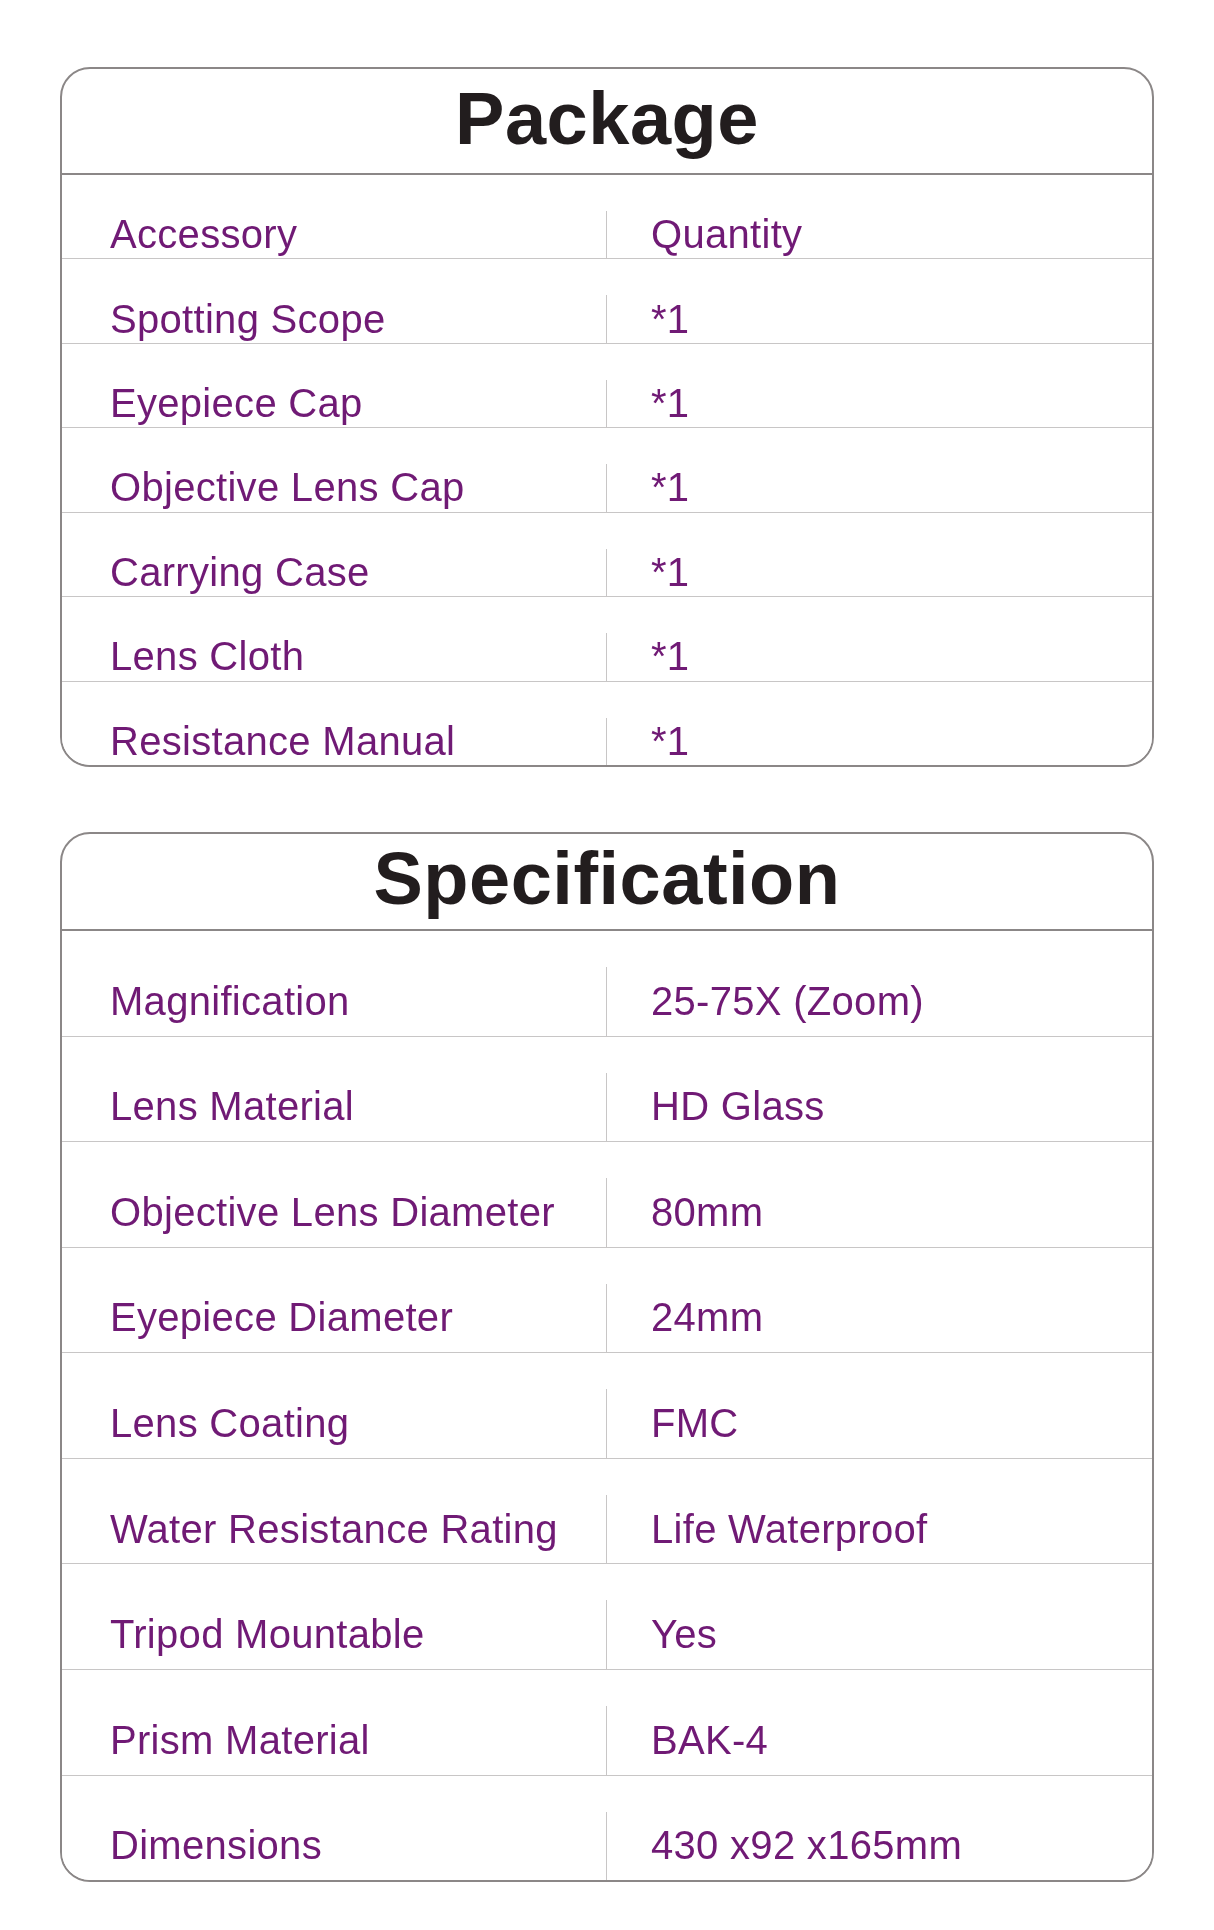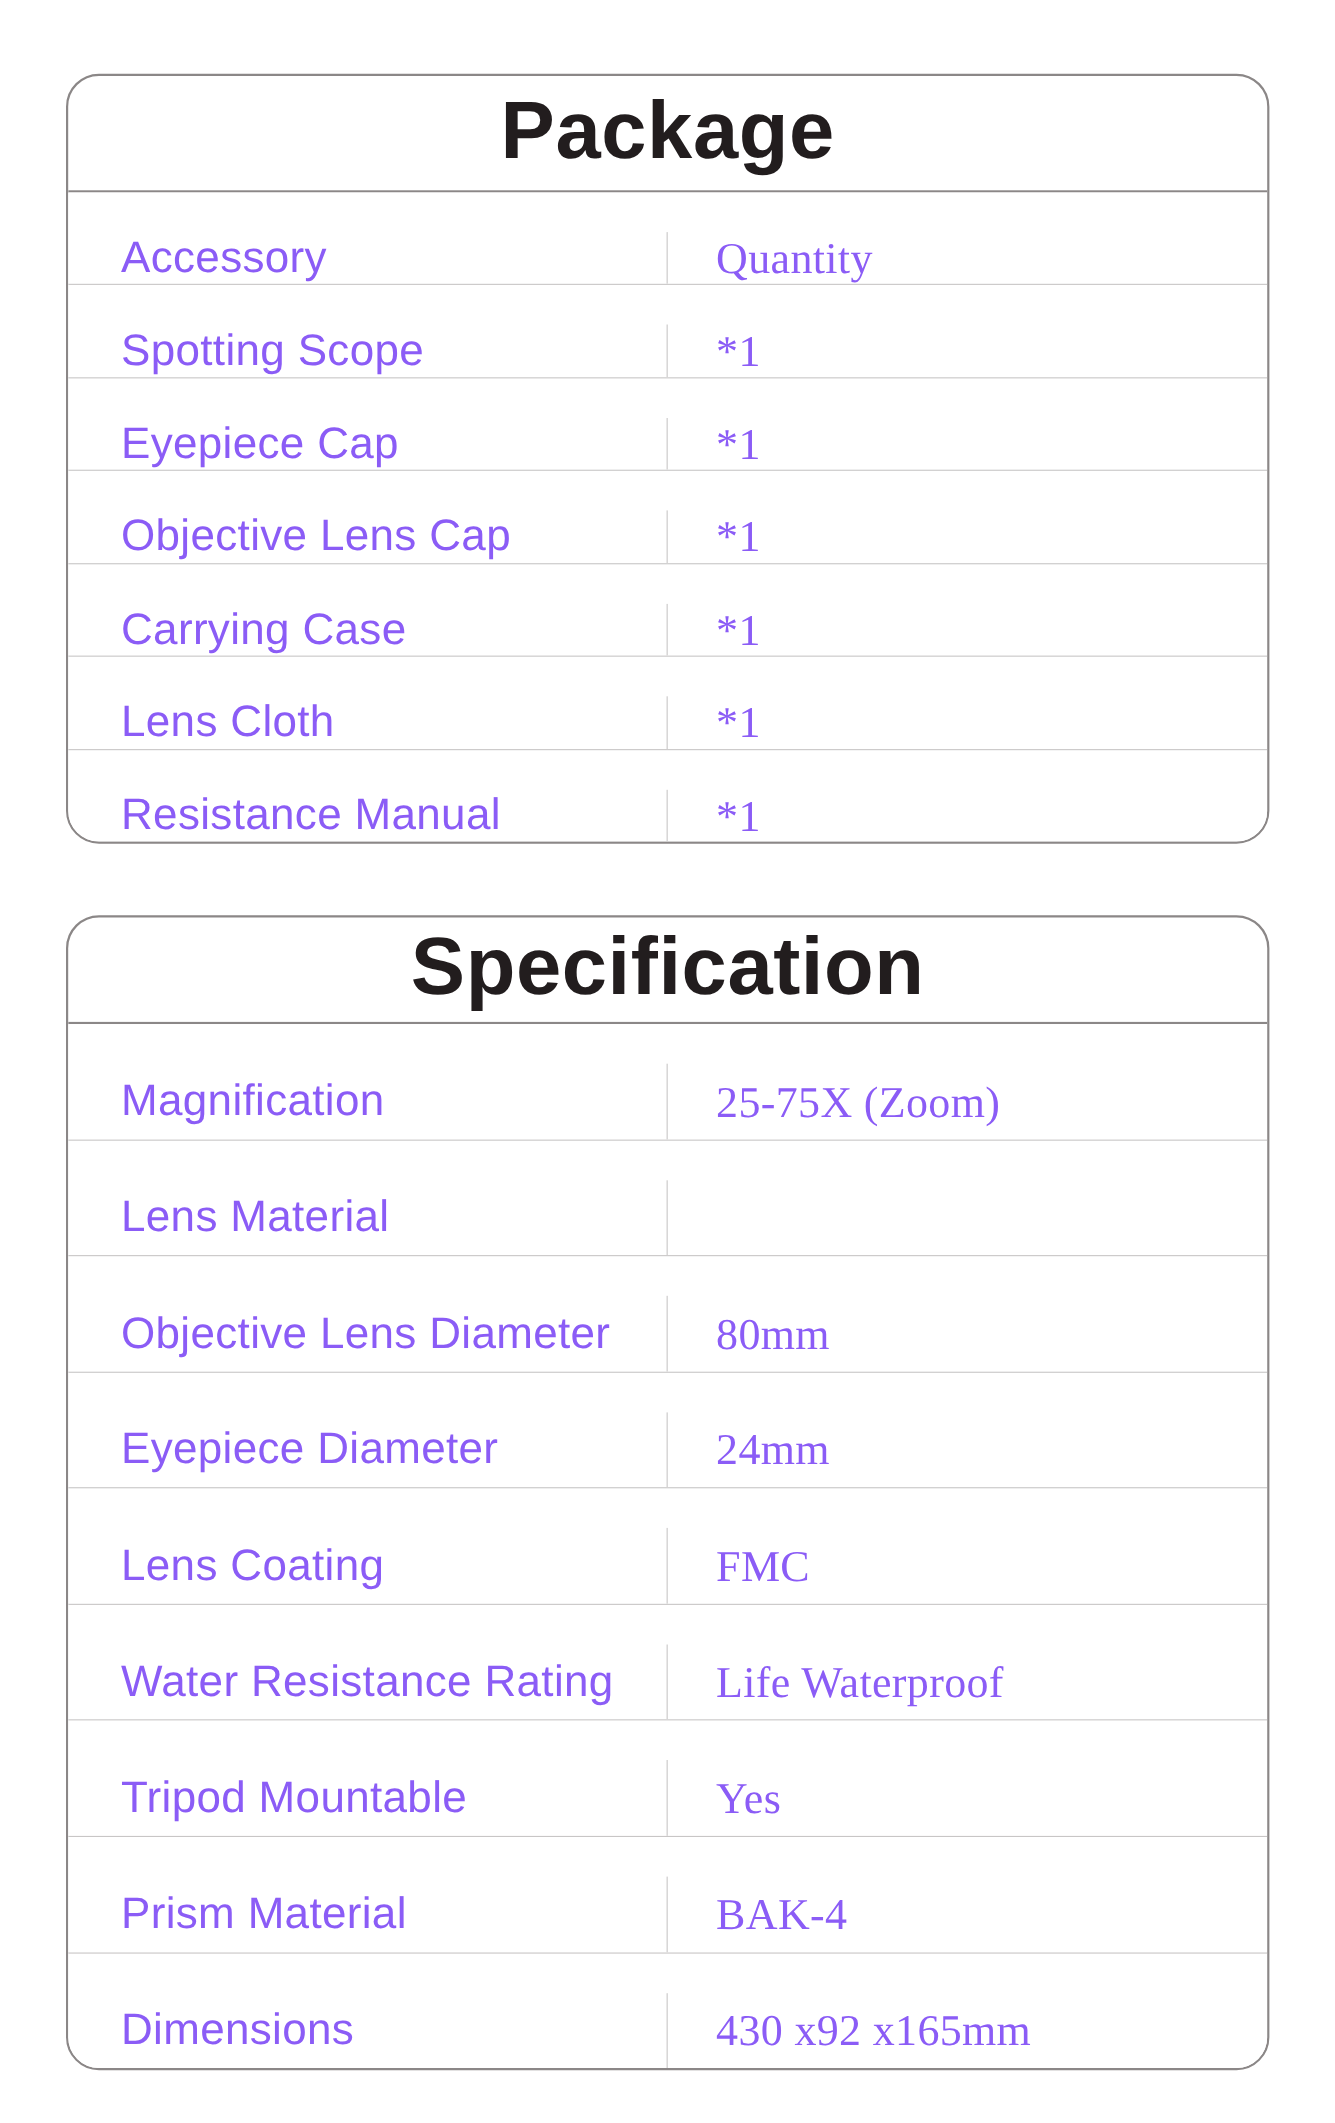--- a/index.html
+++ b/index.html
@@ -51,35 +51,34 @@
     border-top: 1.5px solid #c8c6c6;
     background: #ffffff;
   }
   .row:first-child { border-top: none; }
 
   .cell {
     display: flex;
     align-items: center;
     font-size: 40px;
     letter-spacing: 0.3px;
-    color: #8b5cf6;
+    color: #701a75;
     overflow: hidden;
     white-space: nowrap;
     margin-top: 36px;
   }
   .cell.label {
     width: 50%;
     flex: none;
     border-right: 1.5px solid #c8c6c6;
     padding-left: 48px;
   }
   .cell.value {
     flex: 1;
     padding-left: 44px;
-    font-family: Liberation Serif, serif;
   }
 </style>
 </head>
 <body>
 
 <section class="card" id="package-card">
   <div class="card-title">Package</div>
   <div class="rows">
 
     <div class="row">
@@ -118,20 +117,21 @@
 <section class="card" id="spec-card">
   <div class="card-title">Specification</div>
   <div class="rows">
 
     <div class="row">
       <div class="cell label">Magnification</div>
       <div class="cell value">25-75X (Zoom)</div>
     </div>
     <div class="row">
       <div class="cell label">Lens Material</div>
+      <div class="cell value">HD Glass</div>
     </div>
     <div class="row">
       <div class="cell label">Objective Lens Diameter</div>
       <div class="cell value">80mm</div>
     </div>
     <div class="row">
       <div class="cell label">Eyepiece Diameter</div>
       <div class="cell value">24mm</div>
     </div>
     <div class="row">

